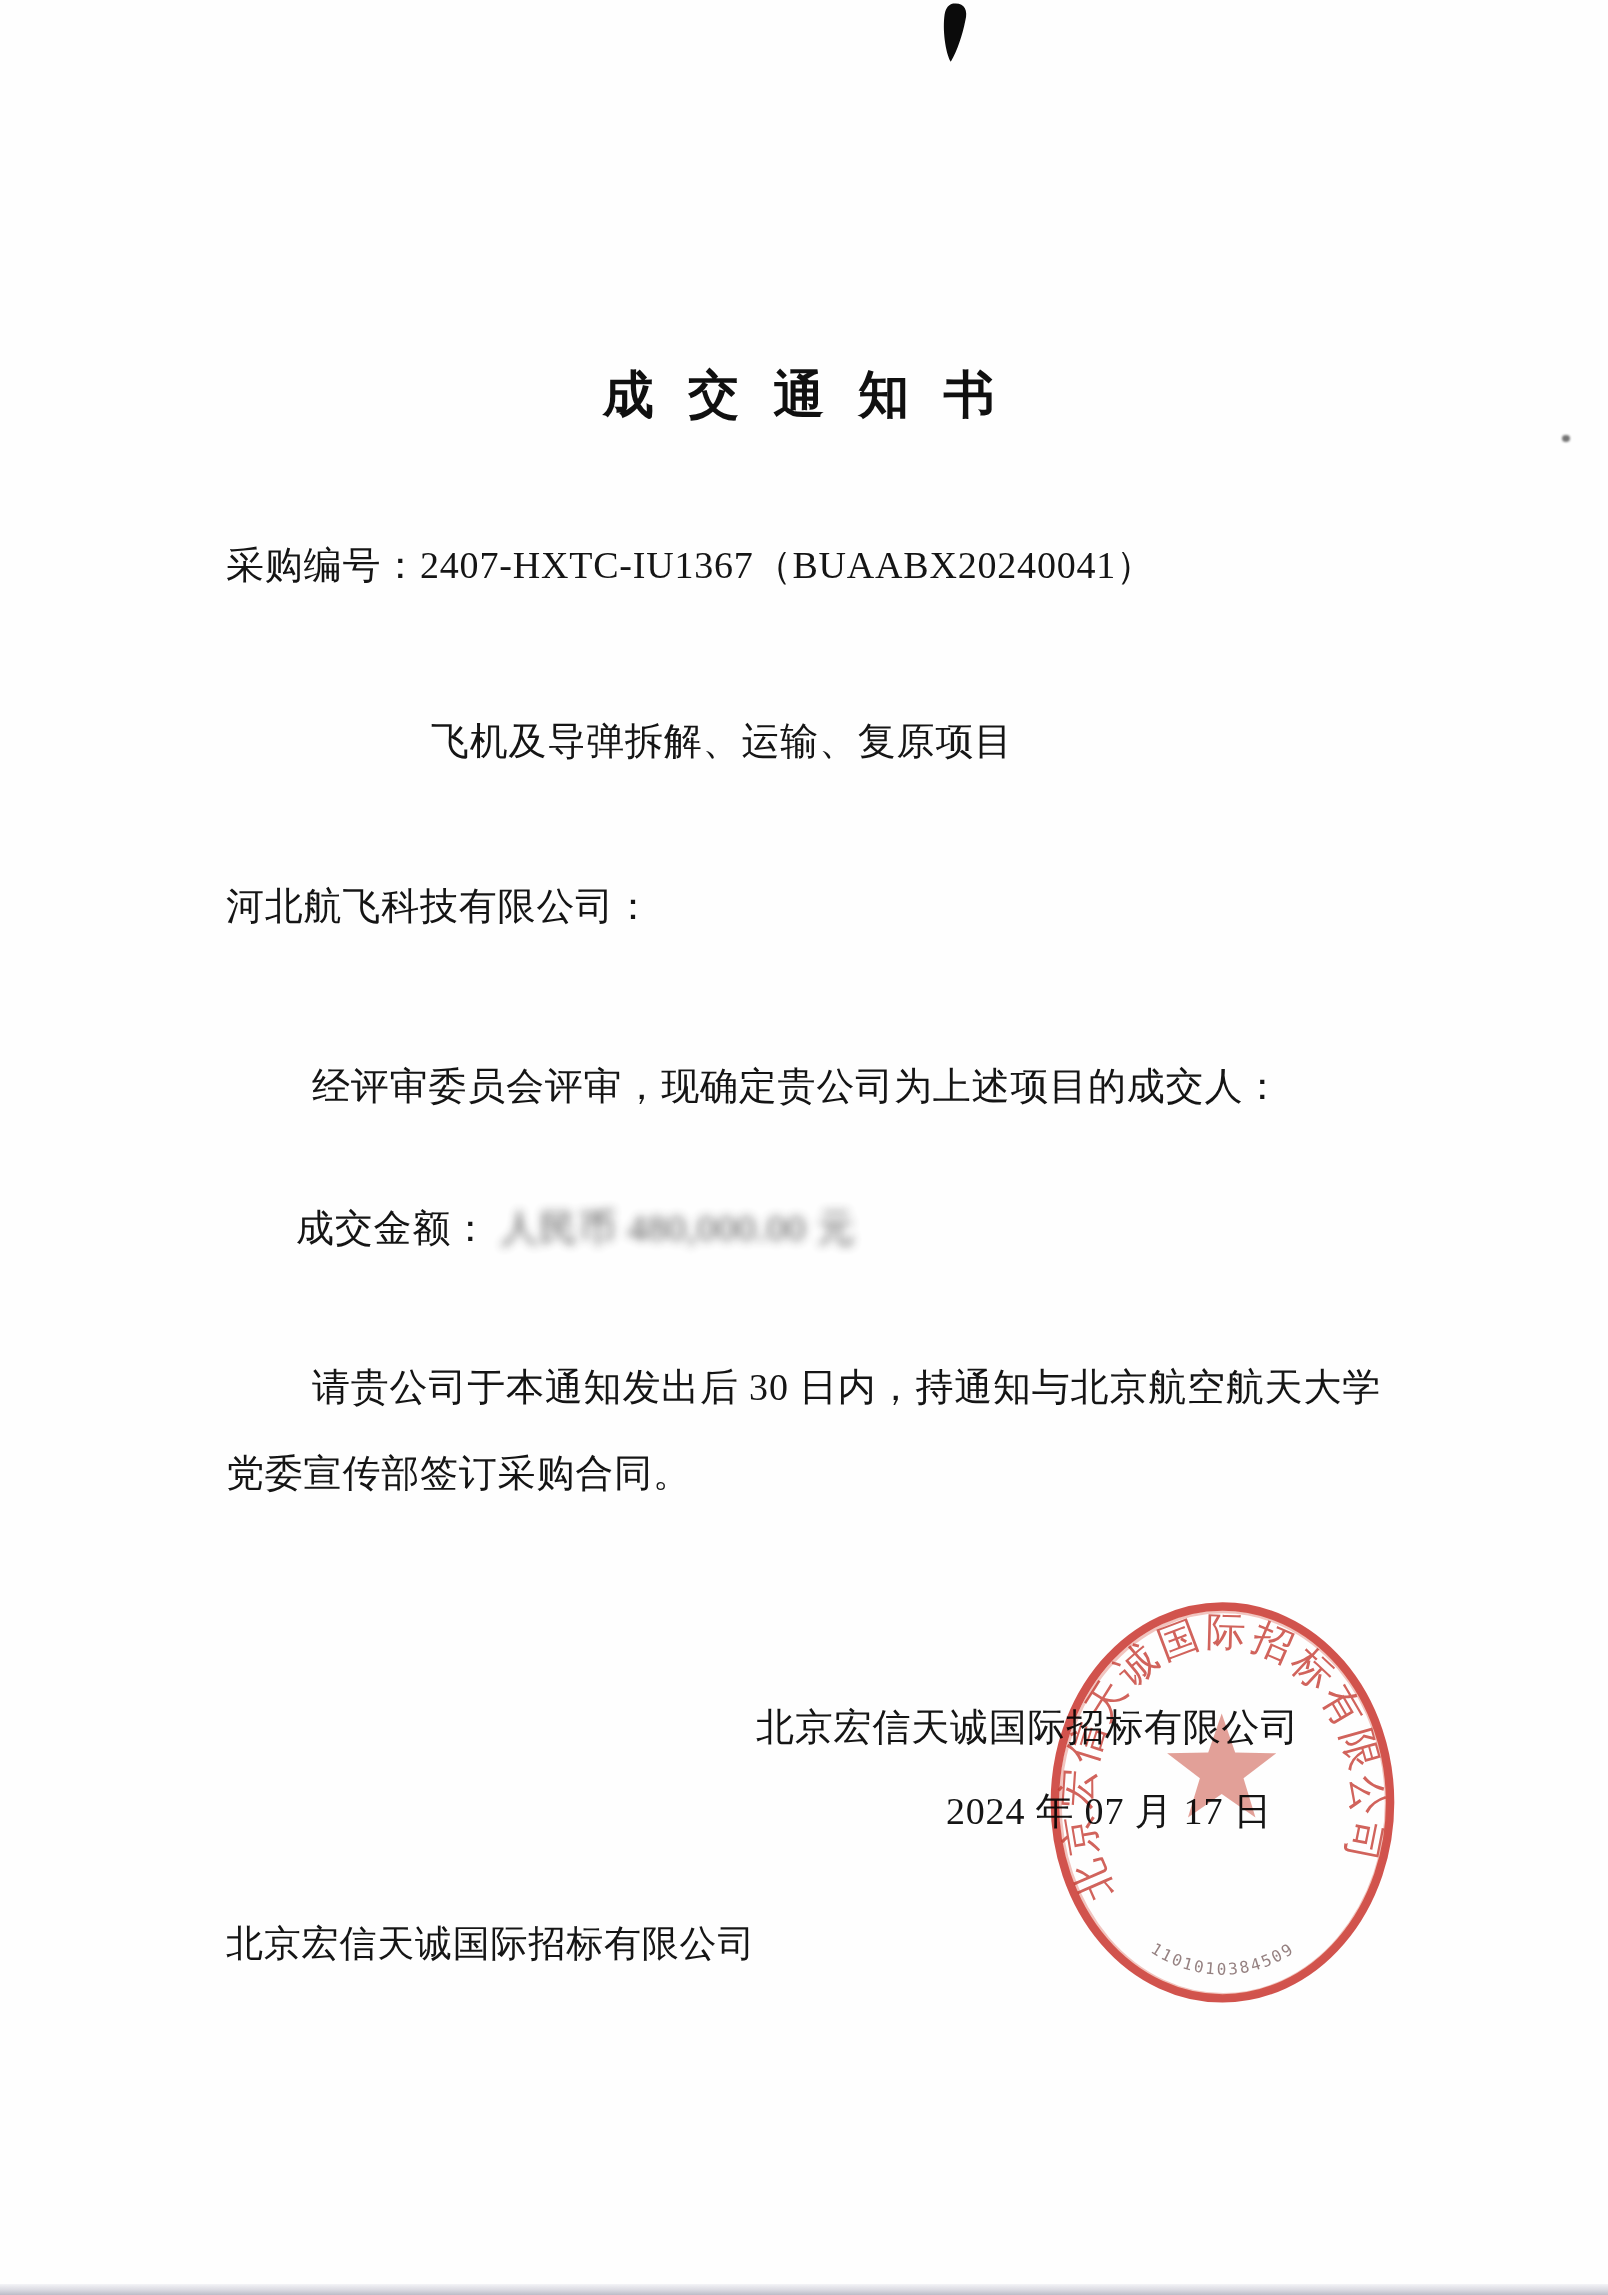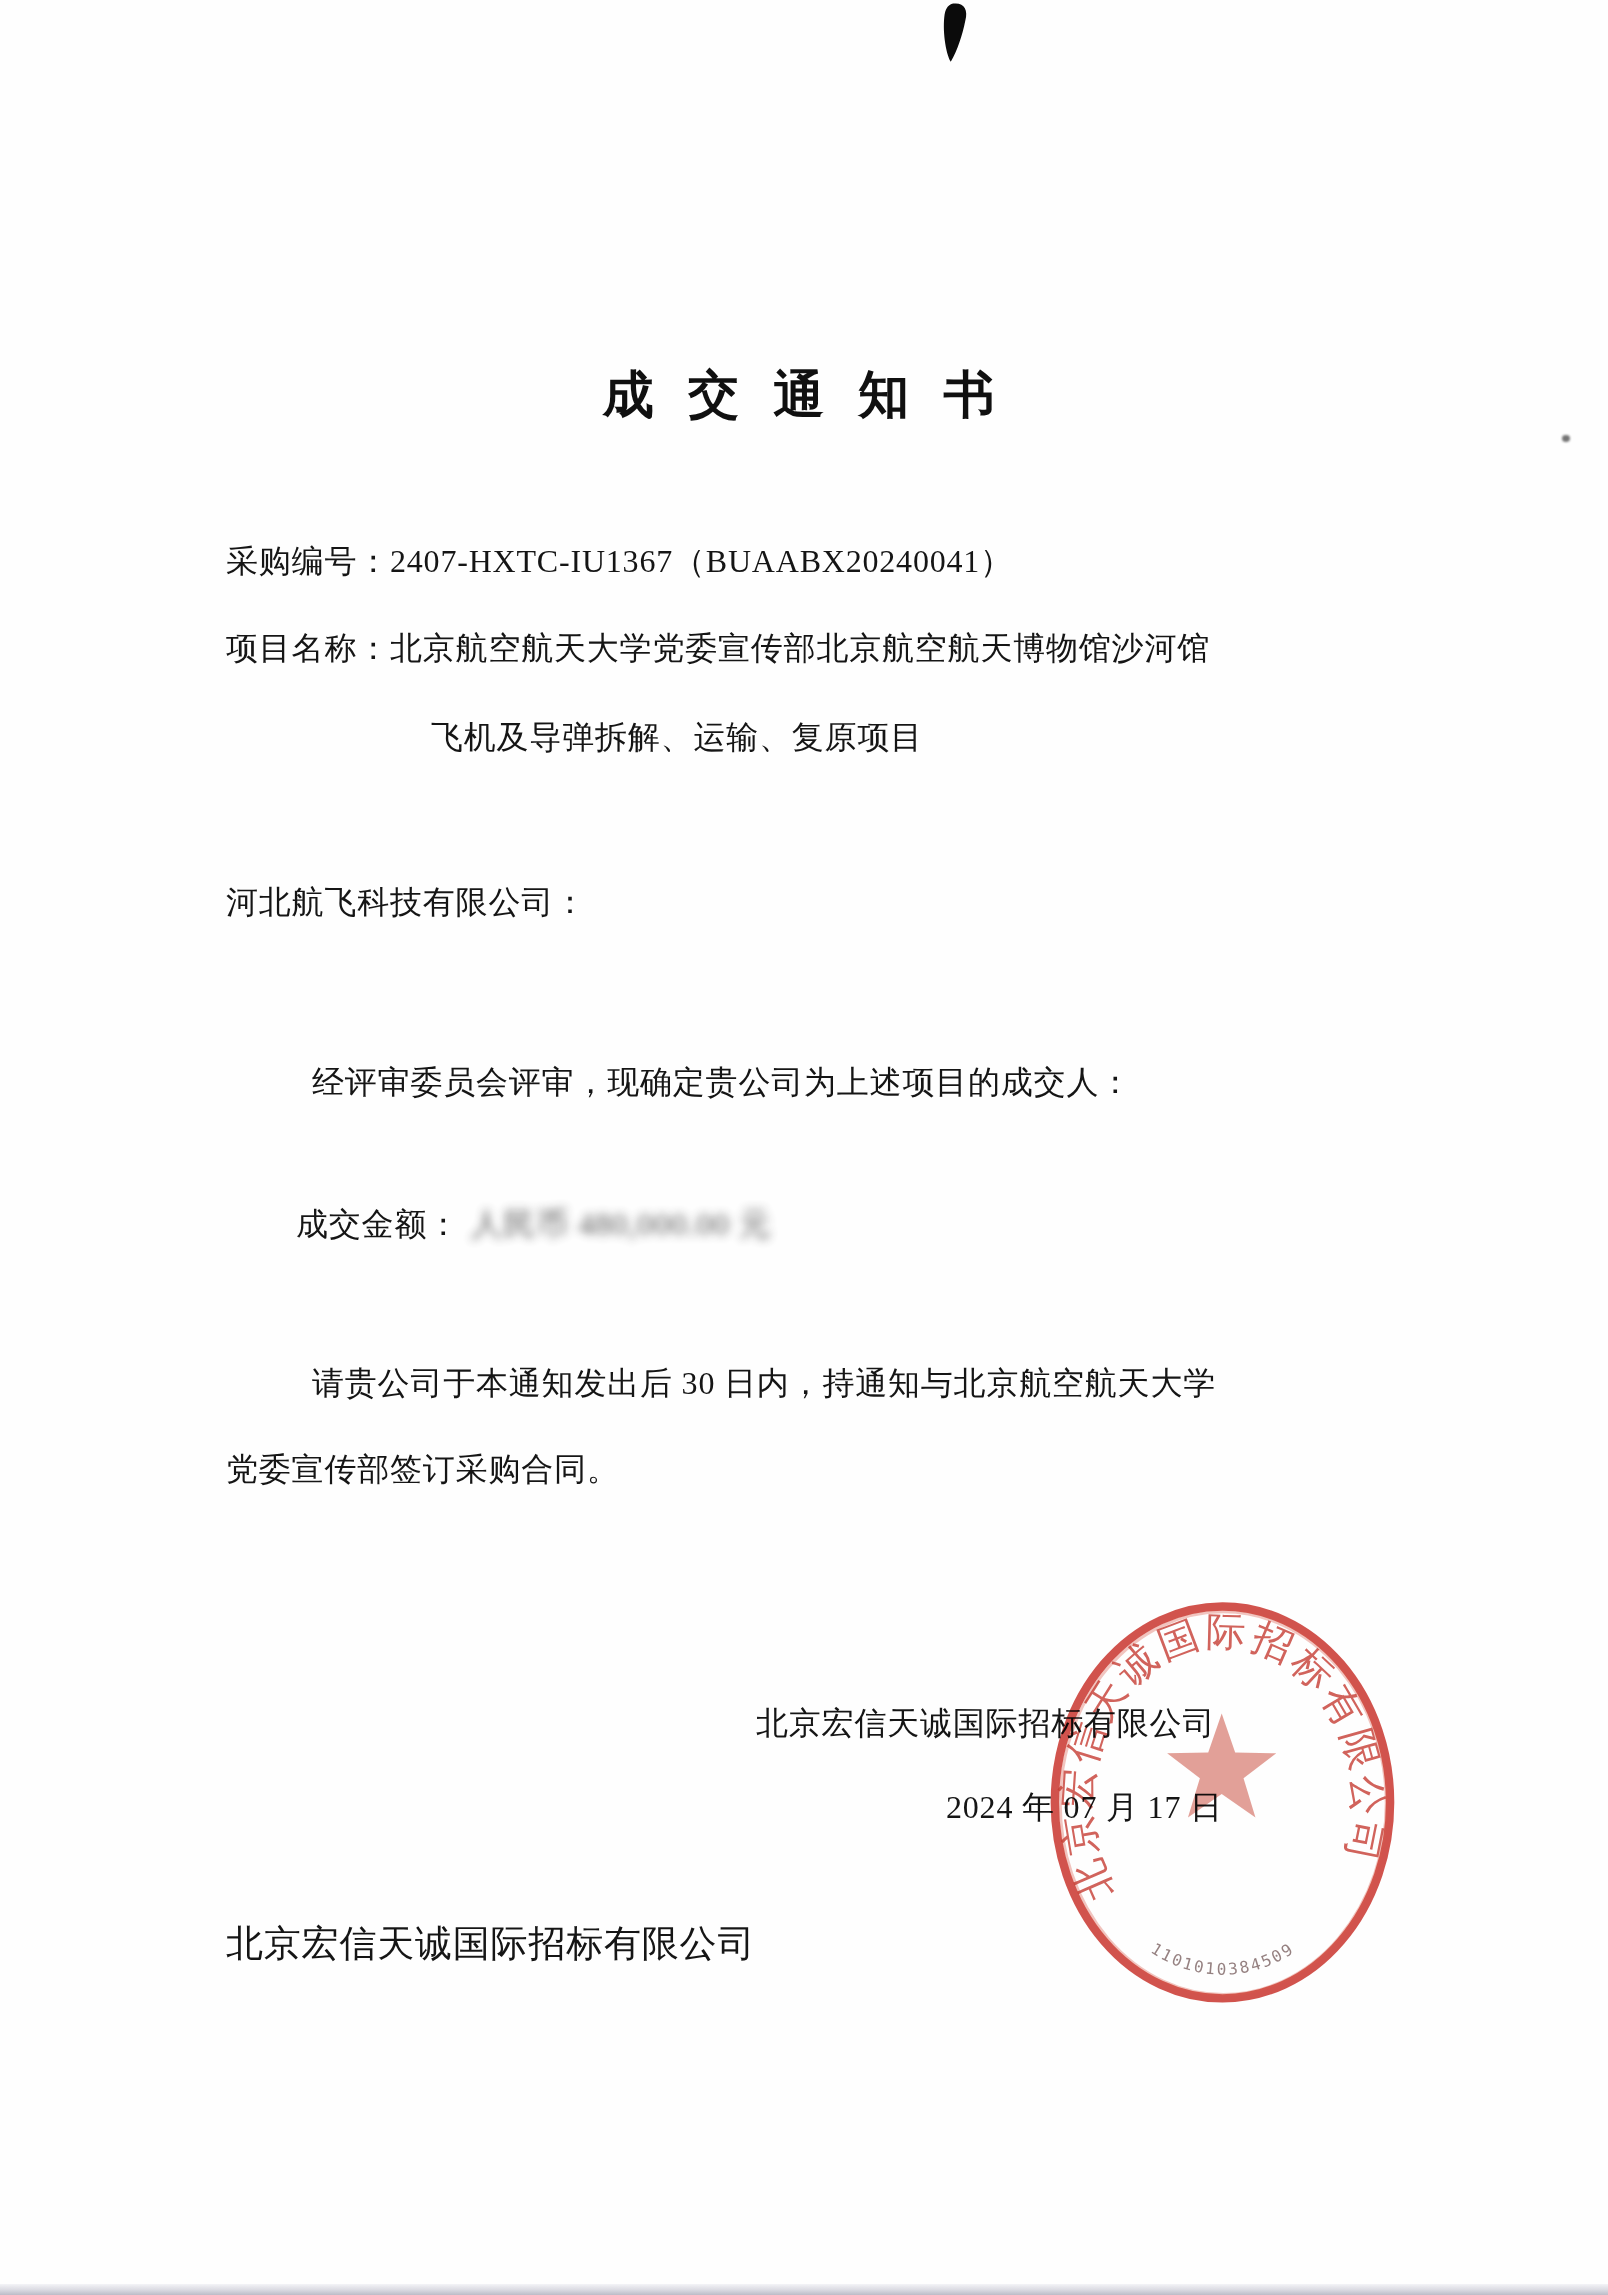--- a/index.html
+++ b/index.html
@@ -11,21 +11,21 @@
     font-family:"Liberation Serif","DejaVu Serif",serif;
     color:#161616;
     overflow:hidden;
   }
   .doc-title{
     position:absolute;top:361px;left:0;width:100%;
     text-align:center;
     font-size:51px;font-weight:700;letter-spacing:10.7px;
     color:#101010;
   }
-  .line{position:absolute;font-size:32px;letter-spacing:0.8px;white-space:nowrap;color:#151515;}
+  .line{position:absolute;font-size:38px;letter-spacing:0.8px;white-space:nowrap;color:#151515;}
   .l-proc{left:226px;top:540px;}
   .l-proj1{left:226px;top:627px;}
   .l-proj2{left:431px;top:716px;}
   .l-addr{left:226px;top:881px;}
   .l-award{left:312px;top:1061px;}
   .l-amount{left:296px;top:1203px;}
   .l-inst1{left:312px;top:1362px;}
   .l-inst2{left:226px;top:1448px;}
   .sig-company{left:756px;top:1702px;}
   .sig-date{left:946px;top:1786px;font-family:Liberation Serif, serif;}
@@ -68,23 +68,20 @@
   <svg class="ink-smudge" width="46" height="63" viewBox="0 0 60 82">
     <path d="M34 2 C48 0 54 10 50 24 C46 44 40 62 31 78 C24 66 20 36 23 16 C25 7 28 4 34 2 Z" fill="#0b0b0b"></path>
   </svg>
 
   <div class="doc-title">成 交 通 知 书</div>
 
   <div class="line l-proc">
     <span>采购编号：</span><span>2407-HXTC-IU1367（BUAABX20240041）</span>
   </div>
 
-  <div class="line l-proj1">
-    <span>项目名称：</span><span>北京航空航天大学党委宣传部北京航空航天博物馆沙河馆</span>
-  </div>
   <div class="line l-proj2">
     <span>飞机及导弹拆解、运输、复原项目</span>
   </div>
 
   <div class="line l-addr">河北航飞科技有限公司：</div>
 
   <div class="line l-award">经评审委员会评审，现确定贵公司为上述项目的成交人：</div>
 
   <div class="line l-amount">
     <span>成交金额：</span><span class="blurred">人民币 480,000.00 元</span>

